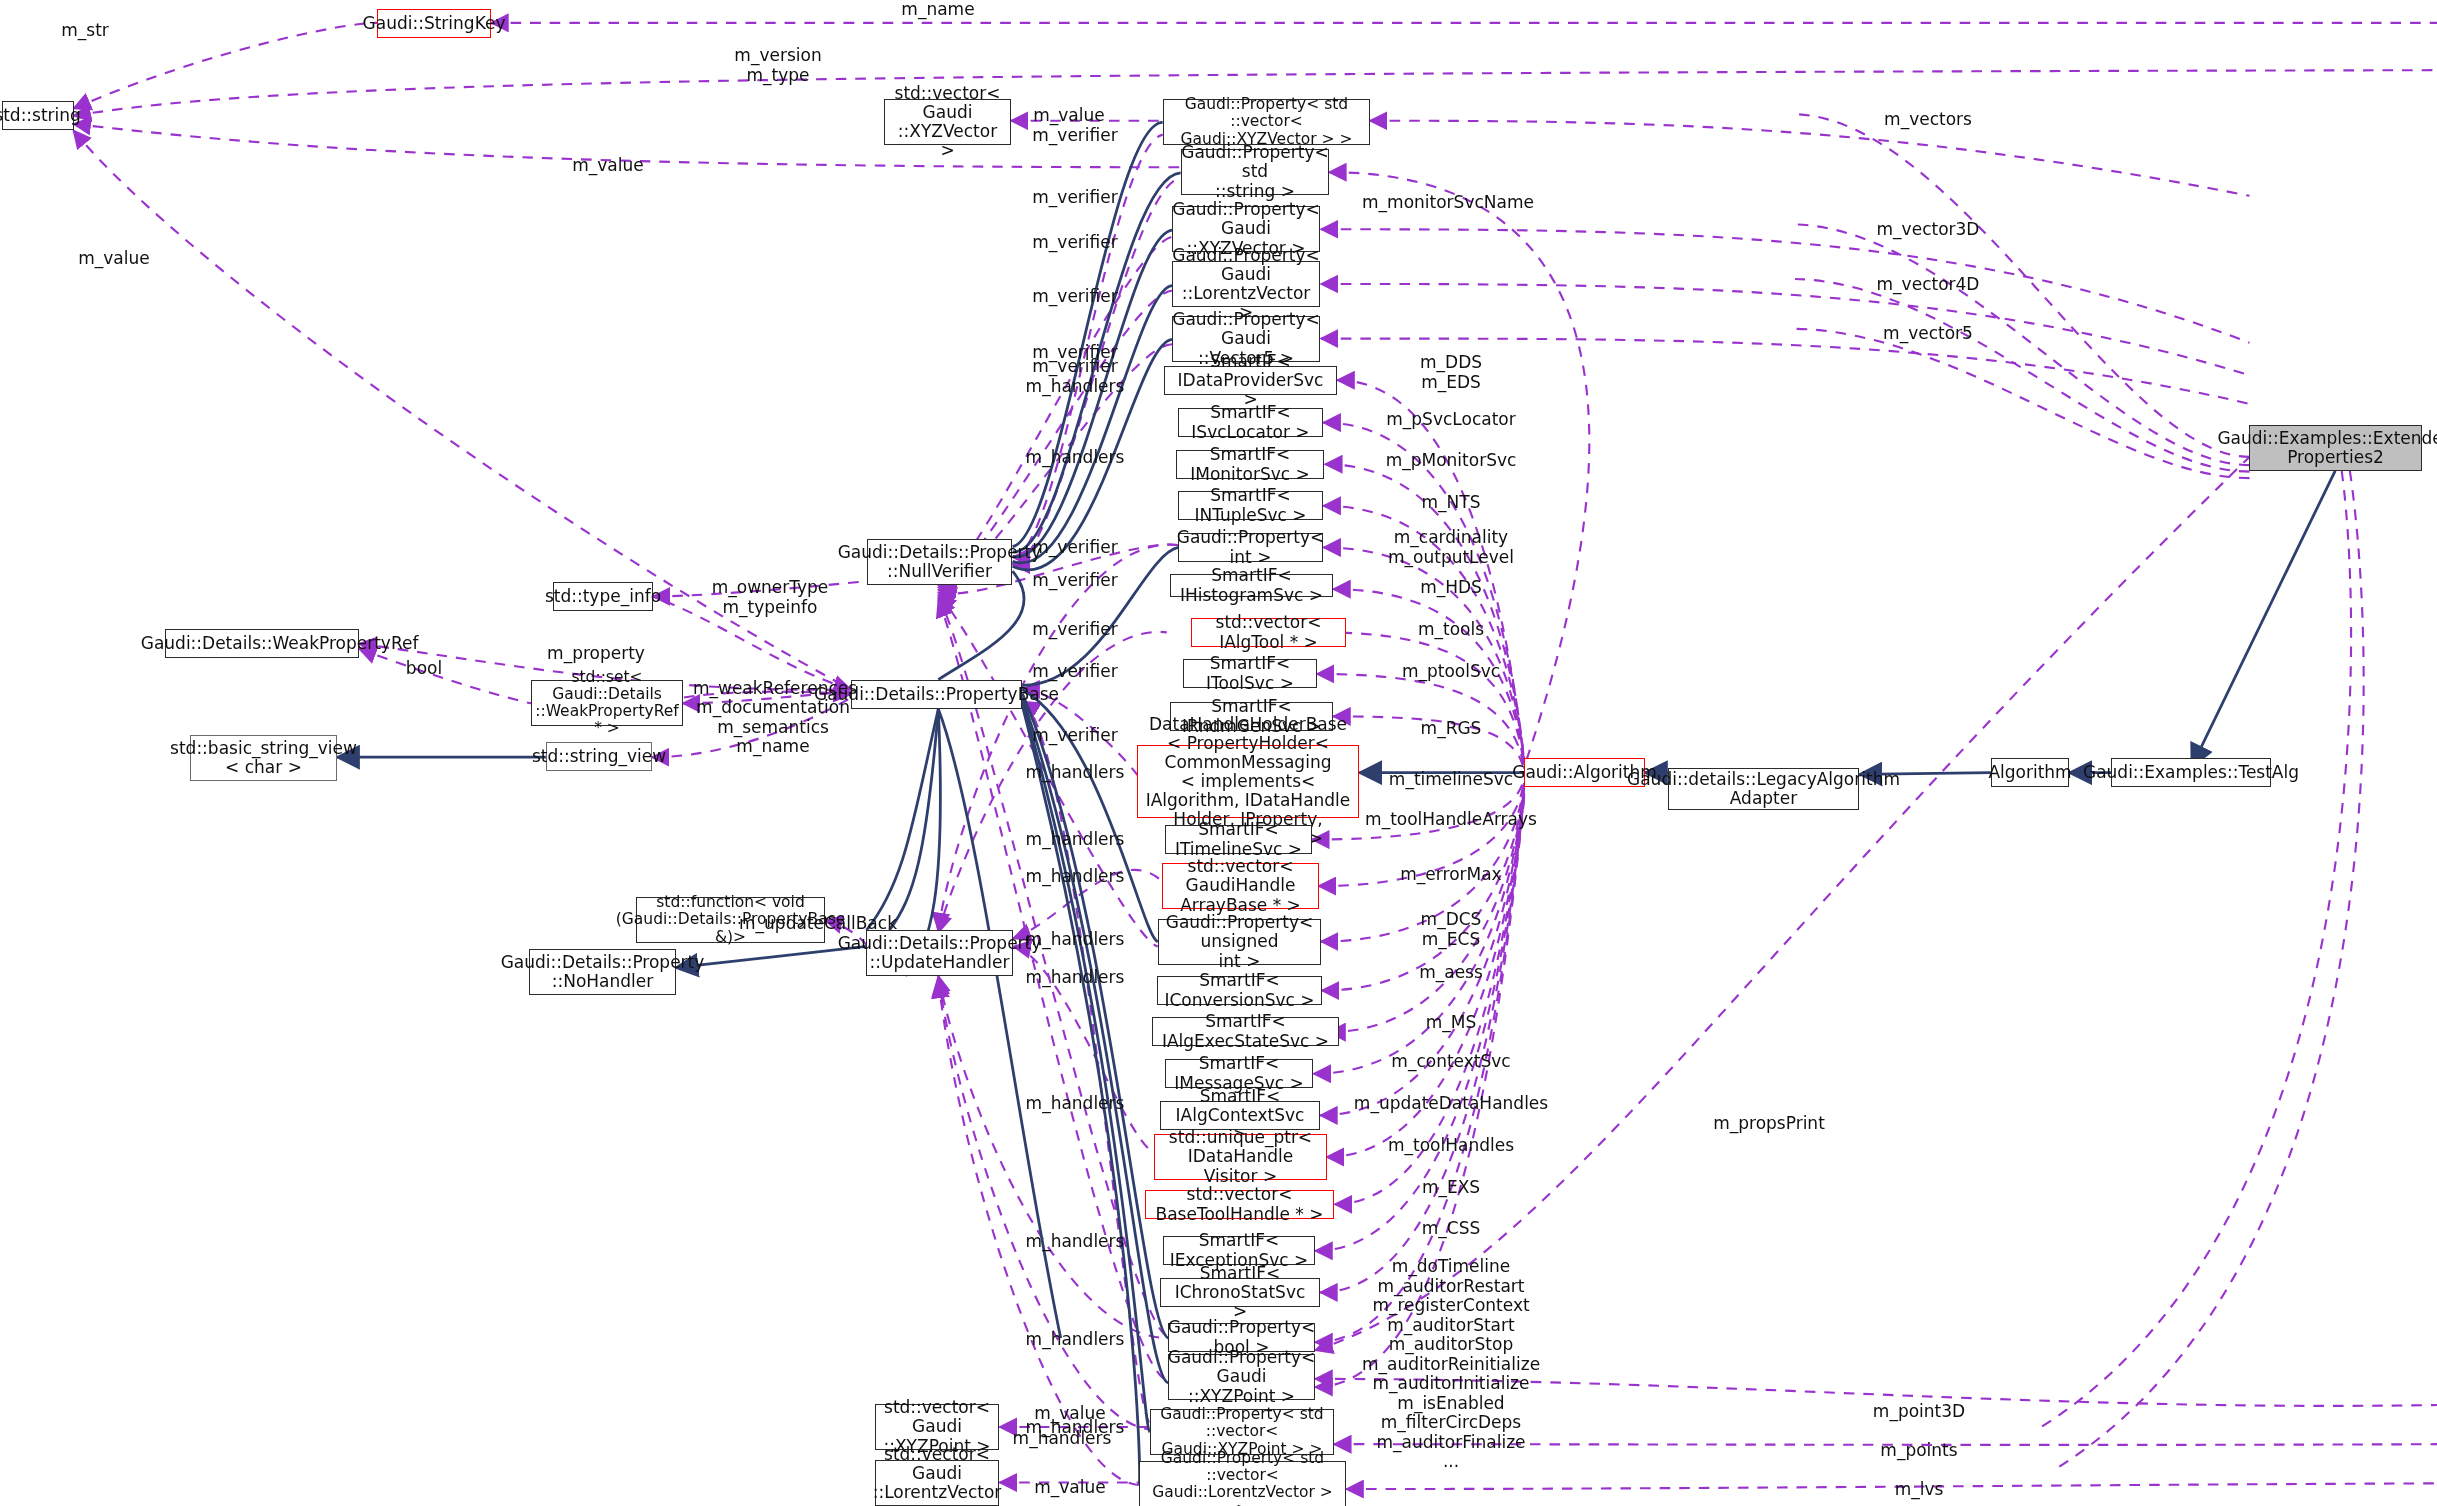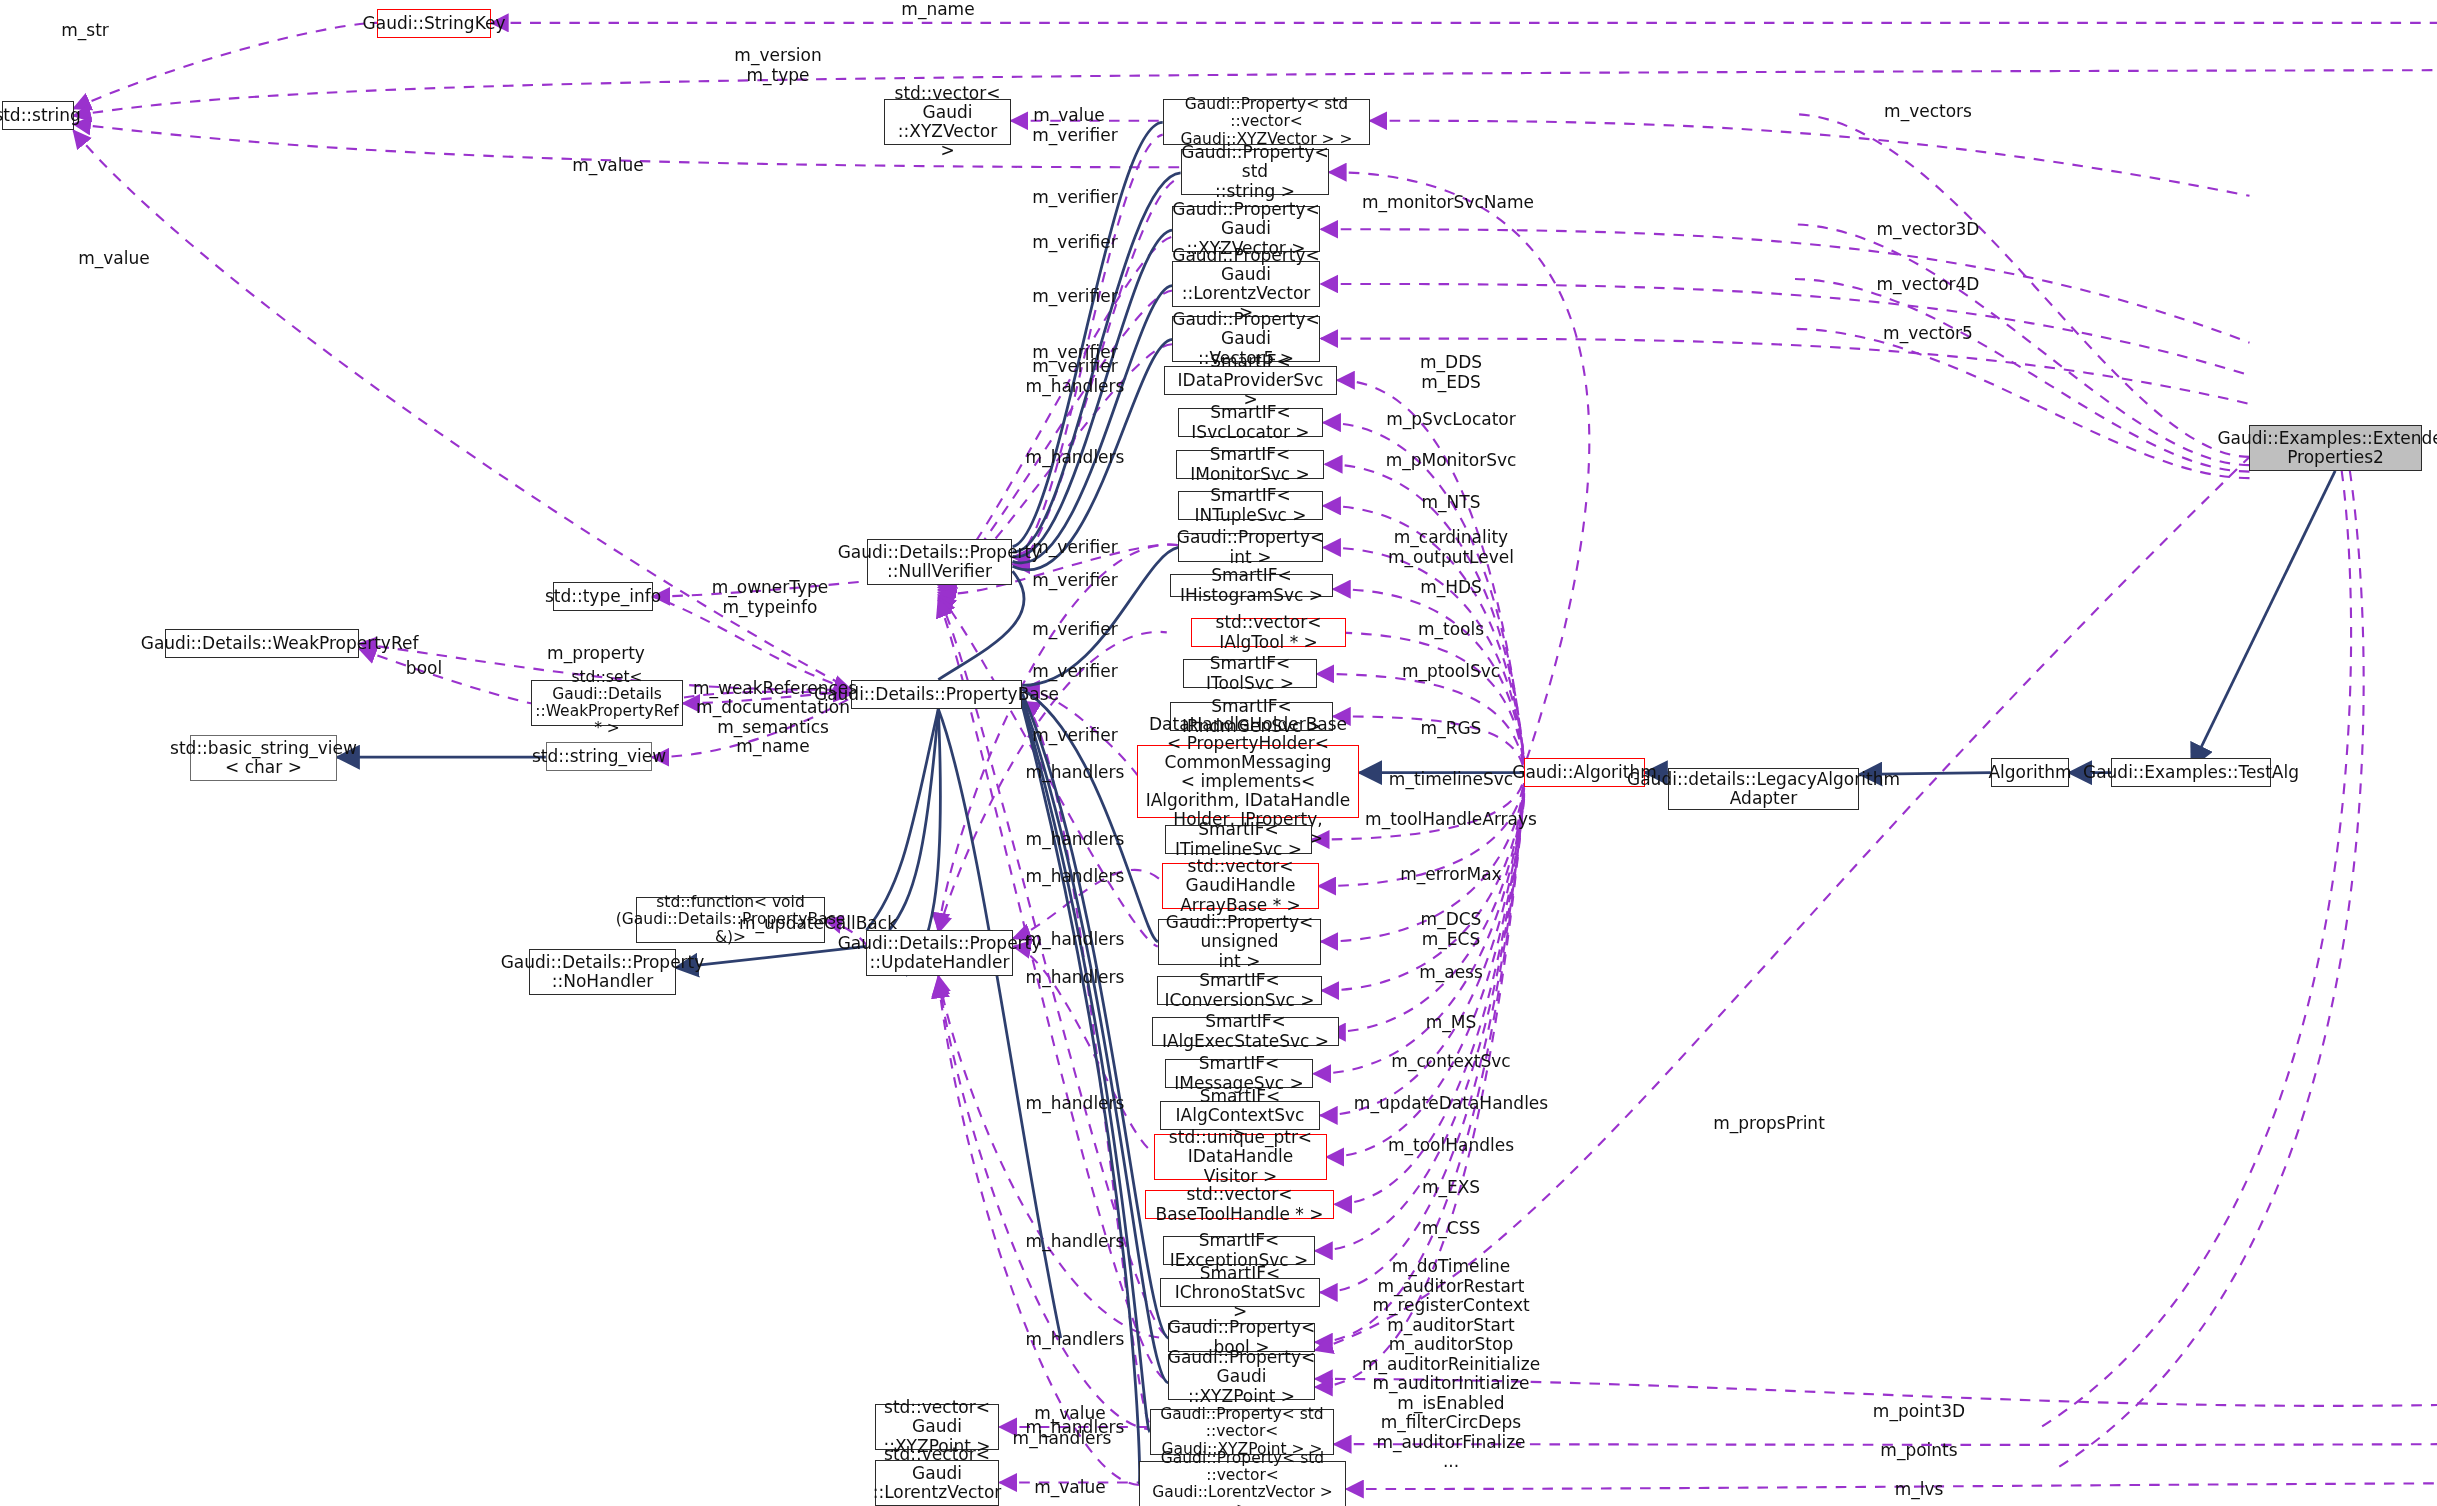--- a/index.html
+++ b/index.html
@@ -324,21 +324,21 @@
 m_auditorRestart
 m_registerContext
 m_auditorStart
 m_auditorStop
 m_auditorReinitialize
 m_auditorInitialize
 m_isEnabled
 m_filterCircDeps
 m_auditorFinalize
 ...</div>
-    <div class="edgelabel" style="left: 1928px; top: 102px; text-align: center;">m_vectors</div>
+    <div class="edgelabel" style="left: 1928px; top: 110px; text-align: center;">m_vectors</div>
     <div class="edgelabel" style="left: 1928px; top: 220px;">m_vector3D</div>
     <div class="edgelabel" style="left: 1928px; top: 275px;">m_vector4D</div>
     <div class="edgelabel" style="left: 1928px; top: 324px;">m_vector5</div>
     <div class="edgelabel" style="left: 1769px; top: 1114px;">m_propsPrint</div>
     <div class="edgelabel" style="left: 1919px; top: 1402px;">m_point3D</div>
     <div class="edgelabel" style="left: 1919px; top: 1441px;">m_points</div>
     <div class="edgelabel" style="left: 1919px; top: 1480px;">m_lvs</div>
     <div class="edgelabel" style="left: 770px; top: 578px;">m_ownerType
 m_typeinfo</div>
     <div class="edgelabel" style="left: 596px; top: 644px;">m_property</div>

